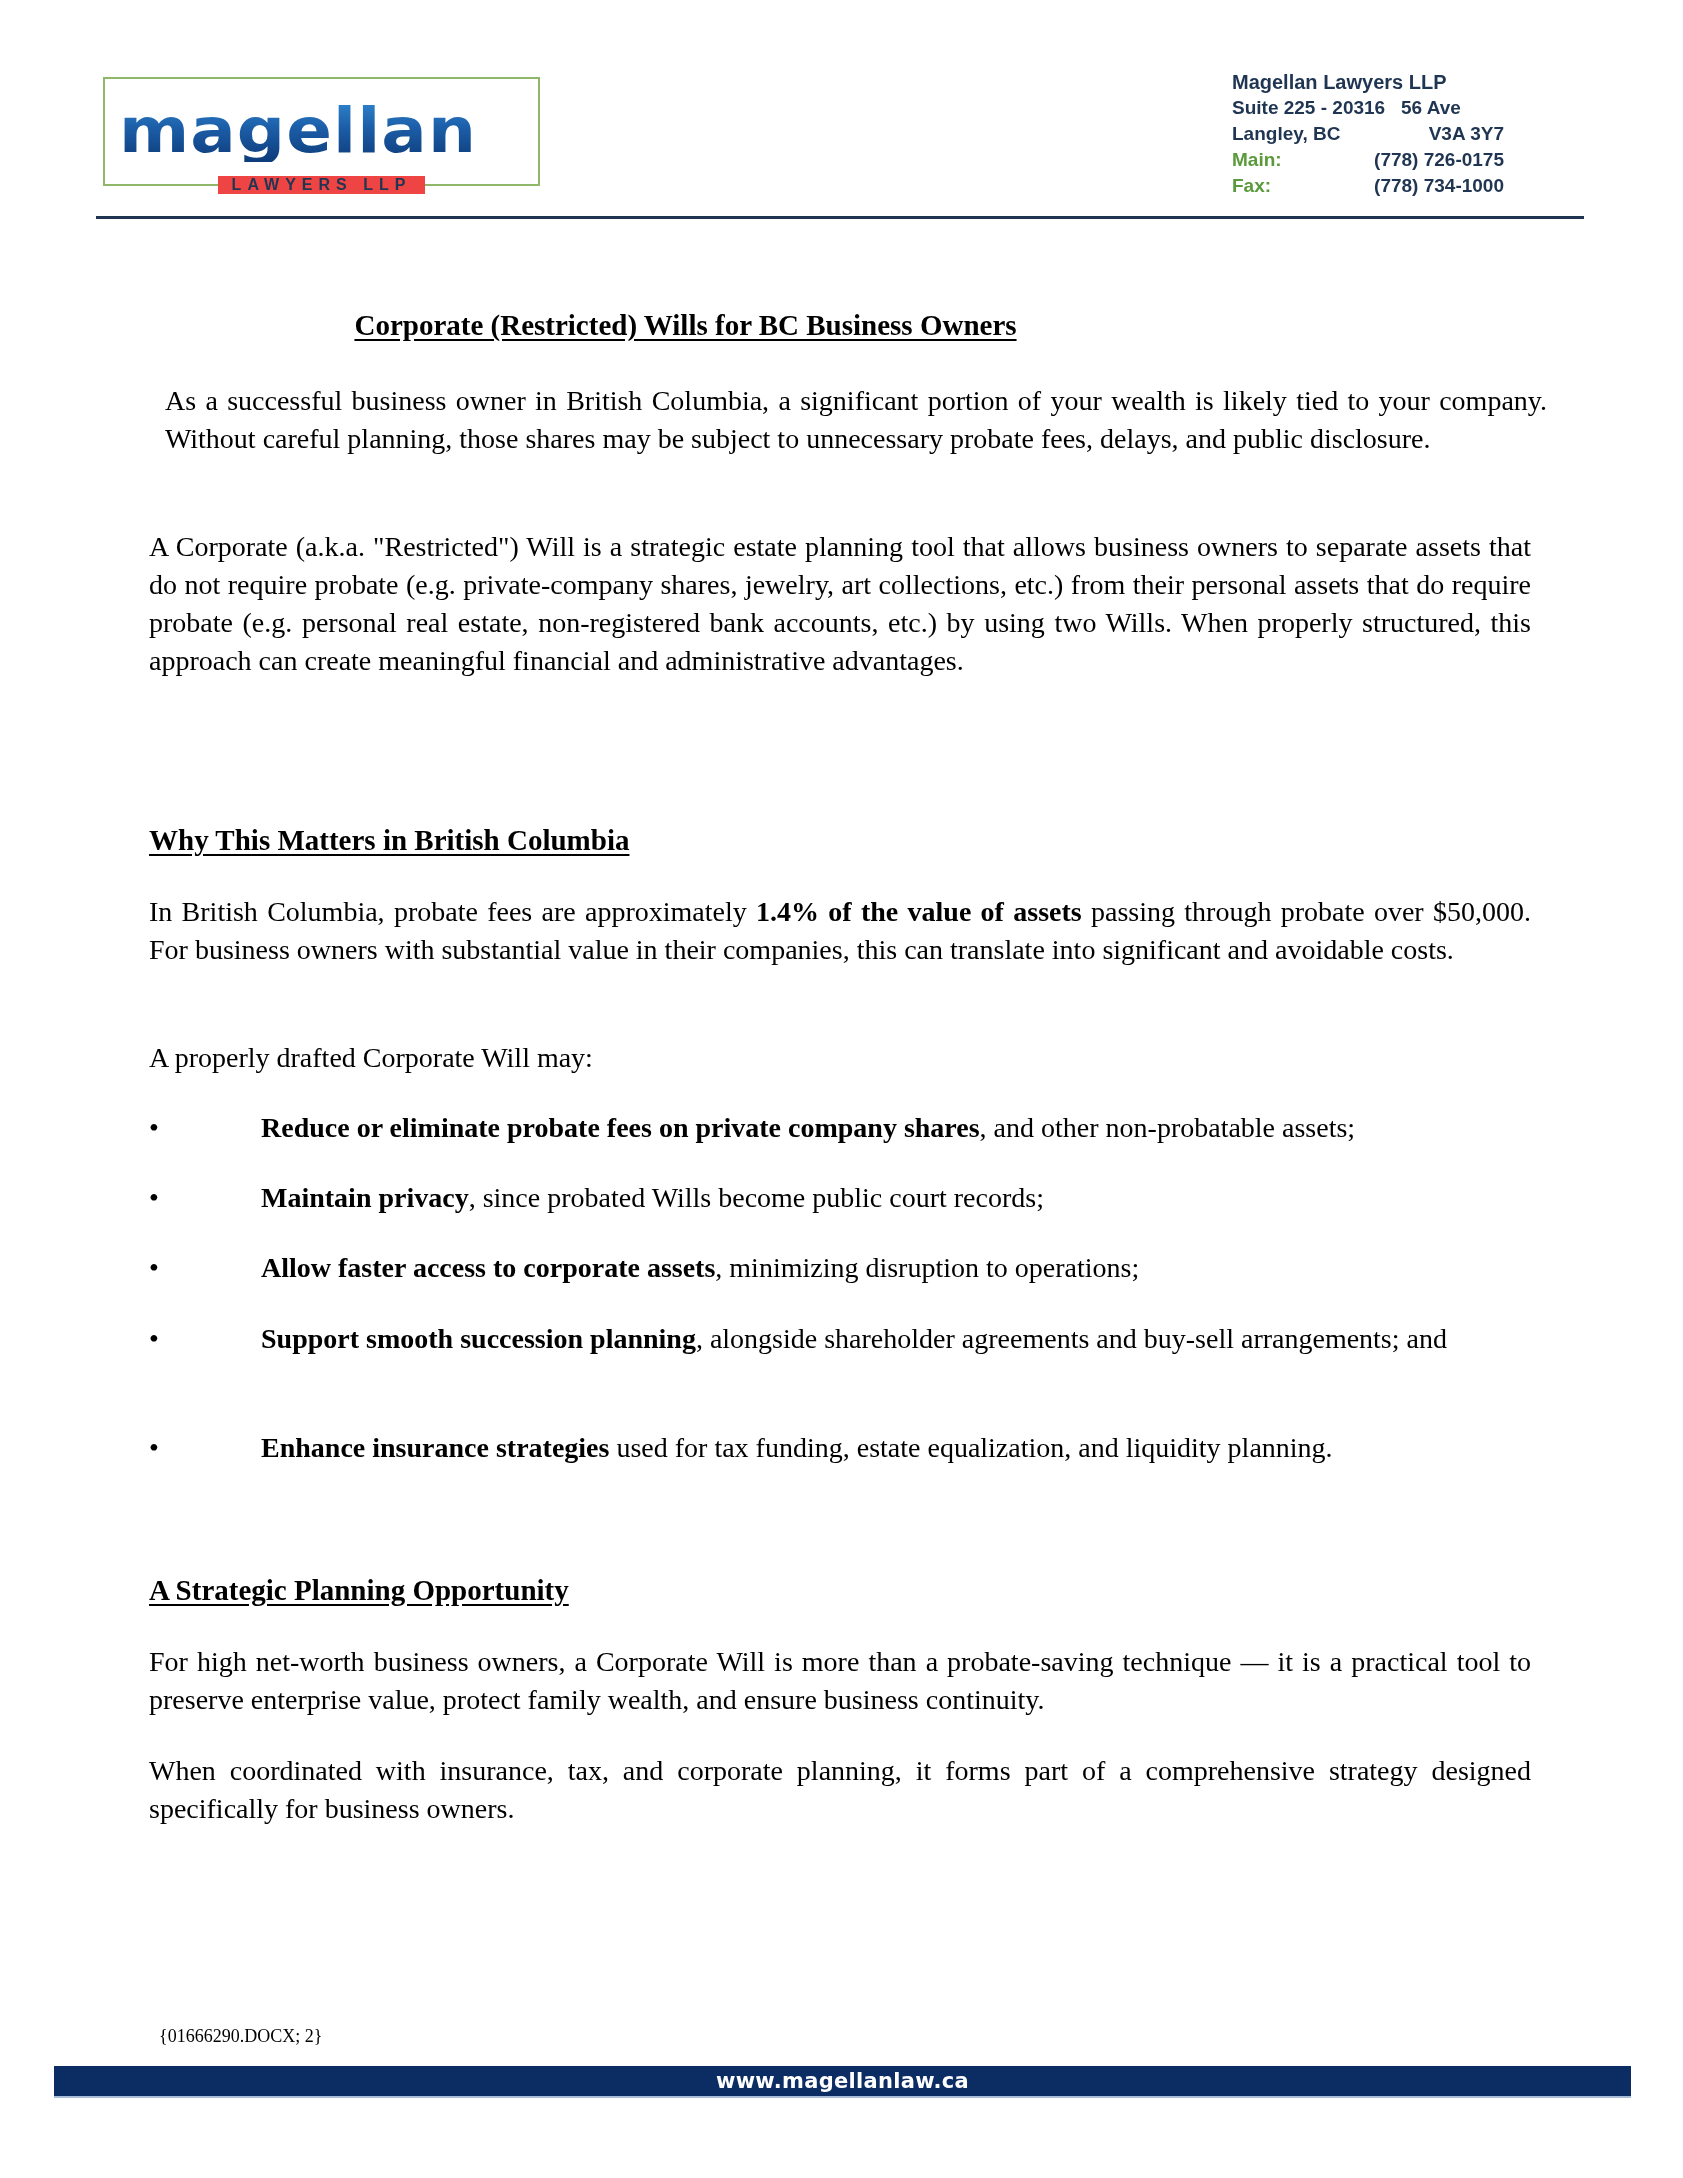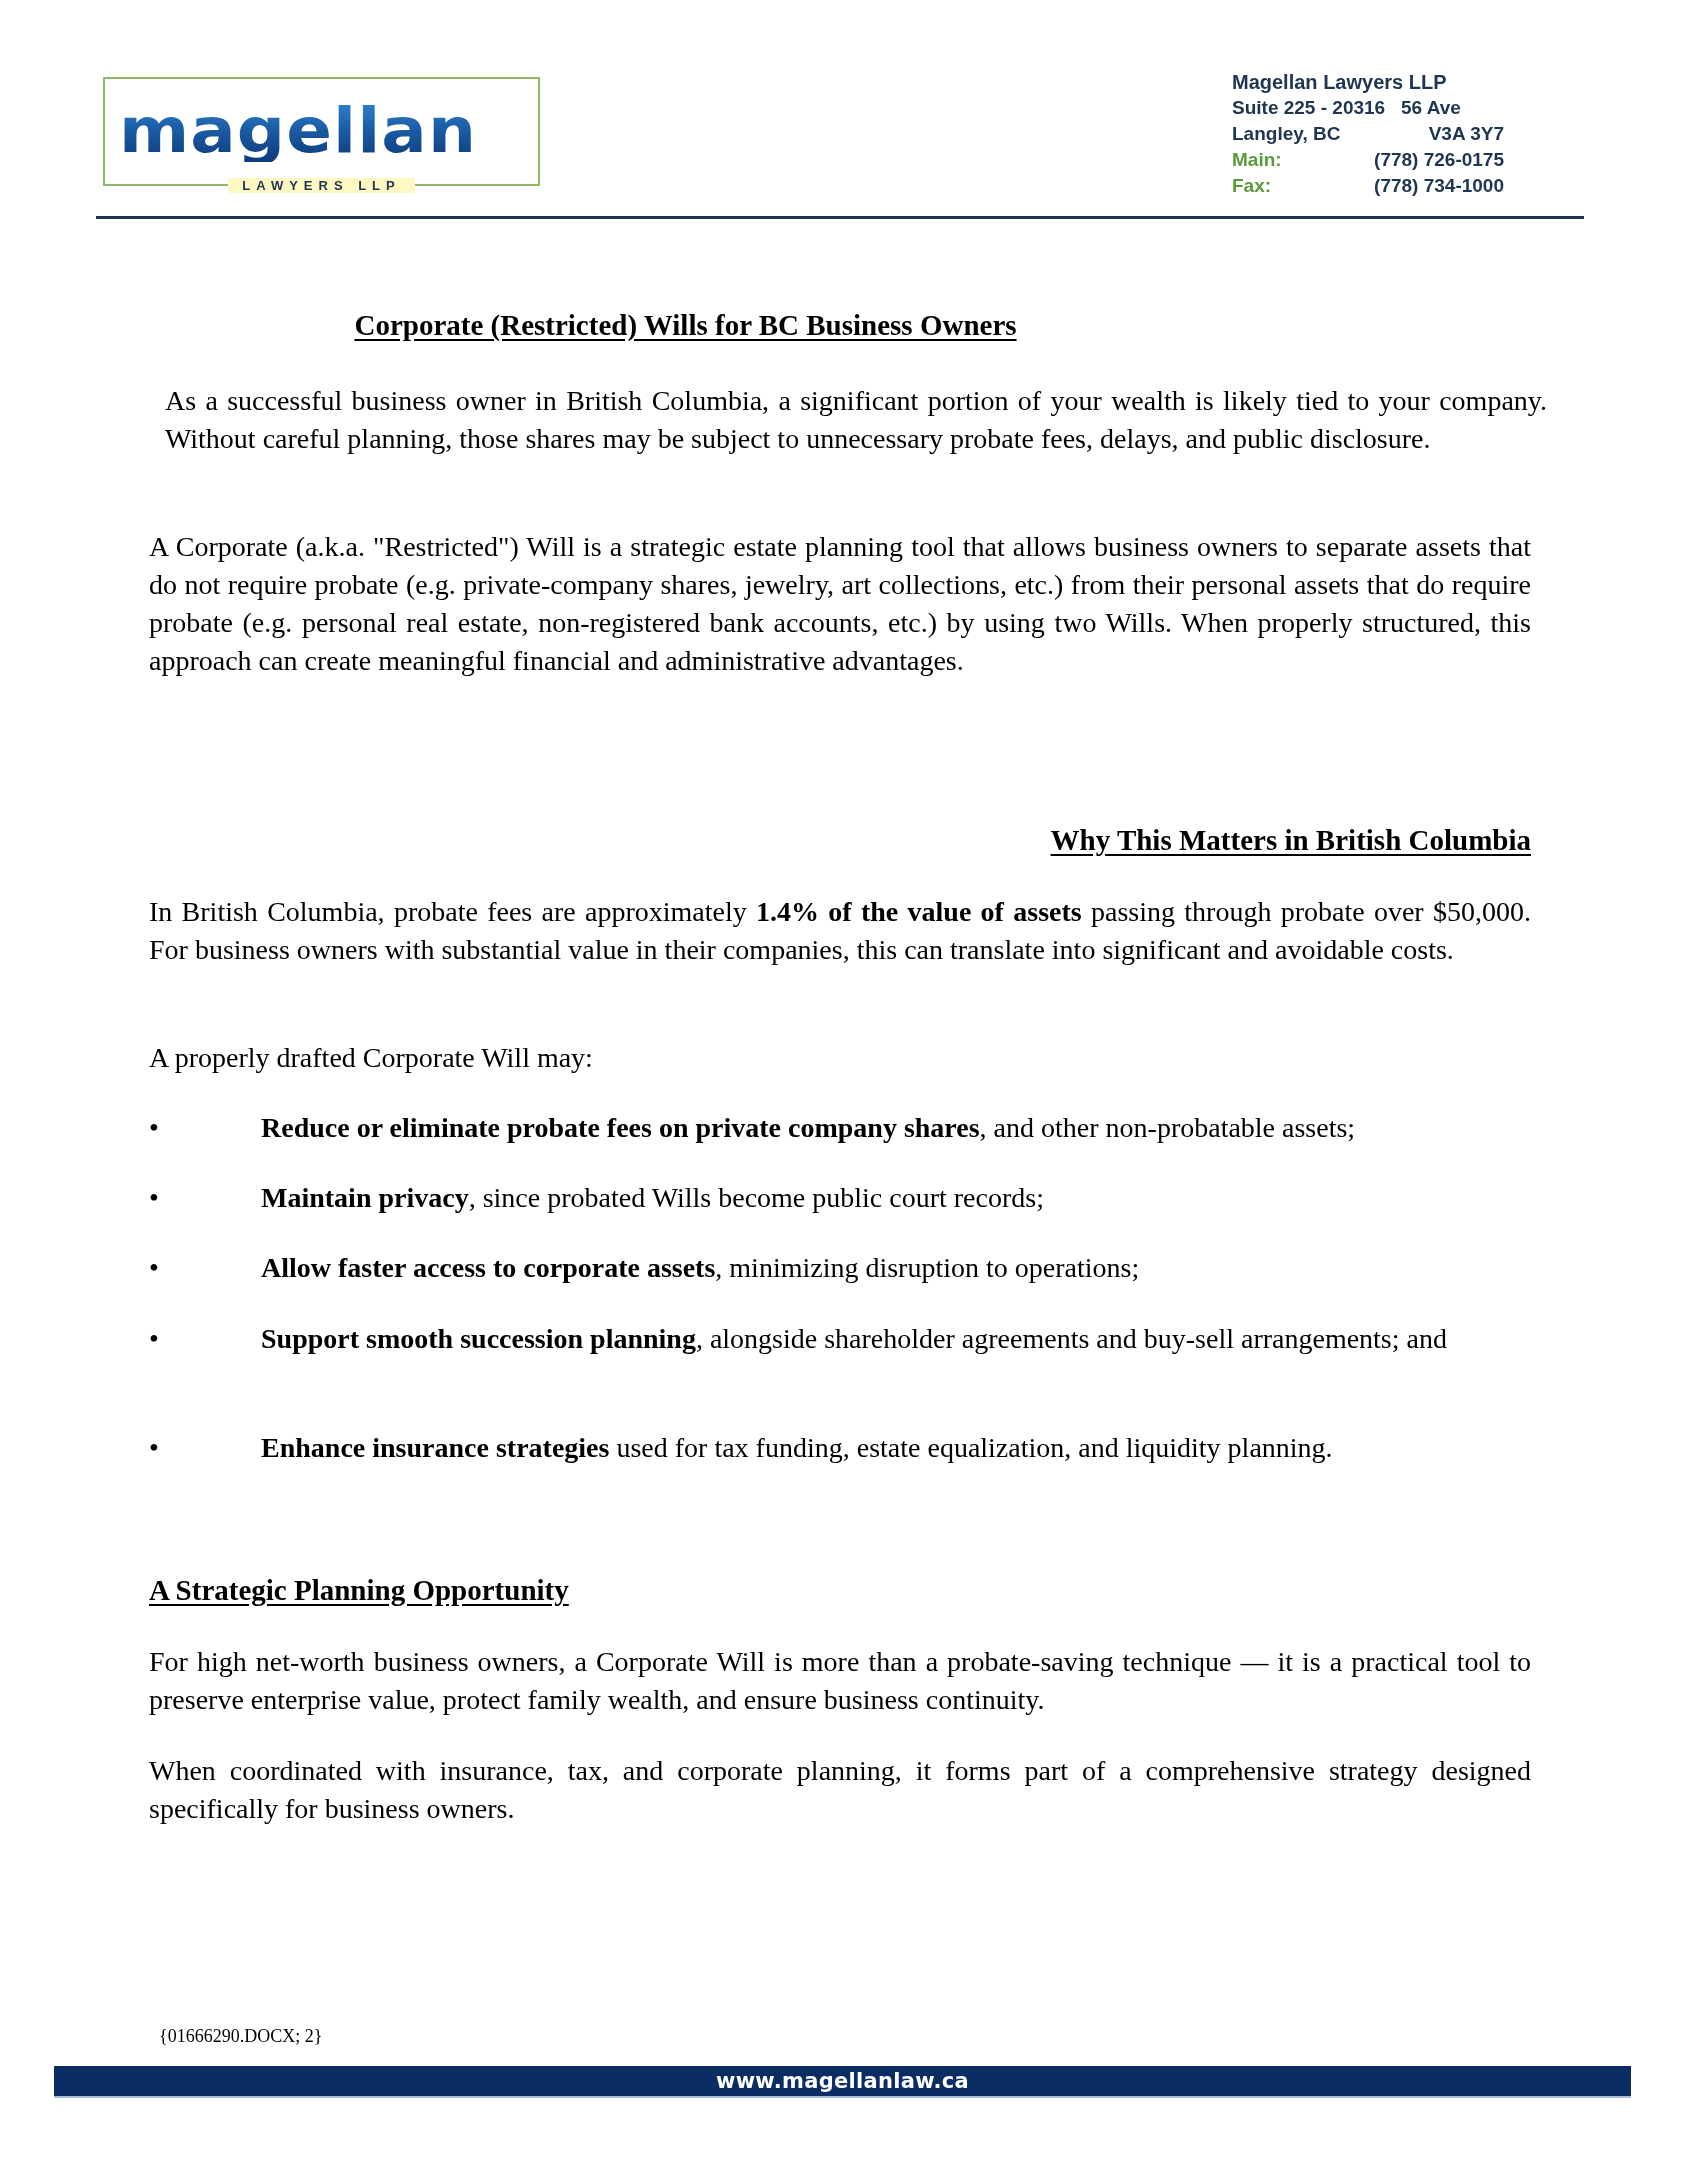--- a/index.html
+++ b/index.html
@@ -26,23 +26,23 @@
       background: linear-gradient(180deg, #2f86cf 0%, #1c5ea8 45%, #0d3b7a 100%);
       -webkit-background-clip: text; background-clip: text;
       -webkit-text-fill-color: transparent;
       transform: scaleX(1.07); transform-origin: left center;
     }
     .logo-sub-wrap {
       position: absolute; left: -2px; right: -2px; bottom: -11px; height: 20px;
       display: flex; justify-content: center; align-items: center;
     }
     .logo-sub {
-      background: #fef9c3; padding: 0 14px;
+      background: #ef4444; padding: 0 14px;
       font-family: "Liberation Sans", sans-serif; font-weight: bold;
-      font-size: 13px; letter-spacing: 6px; color: #1f3552;
+      font-size: 16px; letter-spacing: 6px; color: #1f3552;
     }
 
     
     .address {
       left: 1232px; top: 69px; width: 272px;
       font-family: Liberation Sans, sans-serif;
       font-weight: bold; font-size: 19px; line-height: 26px; color: #1f3552;
     }
     .address .row { display: flex; justify-content: space-between; white-space: pre; }
     .address .lbl { color: #5a9a3a; }
@@ -109,21 +109,21 @@
 
 <div class="abs title">Corporate (Restricted) Wills for BC Business Owners</div>
 
 <div class="abs content" style="top:382px;margin-left:16px;">
   <p class="para">As a successful business owner in British Columbia, a significant portion of your wealth is likely tied to your company.  Without careful planning, those shares may be subject to unnecessary probate fees, delays, and public disclosure.</p>
 </div>
 <div class="abs content" style="top:528px;">
   <p class="para">A Corporate (a.k.a. "Restricted") Will is a strategic estate planning tool that allows business owners to separate assets that do not require probate (e.g. private-company shares, jewelry, art collections, etc.) from their personal assets that do require probate (e.g. personal real estate, non-registered bank accounts, etc.) by using two Wills.  When properly structured, this approach can create meaningful financial and administrative advantages.</p>
 </div>
 
-<div class="abs content" style="top:821px;text-align:right;">
+<div class="abs content" style="top:821px;">
   <p class="heading">Why This Matters in British Columbia</p>
 </div>
 <div class="abs content" style="top:893px;">
   <p class="para"><span>In British Columbia, probate fees are approximately </span><b>1.4% of the value of assets</b><span> passing through probate over $50,000.  For business owners with substantial value in their companies, this can translate into significant and avoidable costs.</span></p>
 </div>
 <div class="abs content" style="top:1039px;">
   <p class="para">A properly drafted Corporate Will may:</p>
 </div>
 
 <div>

